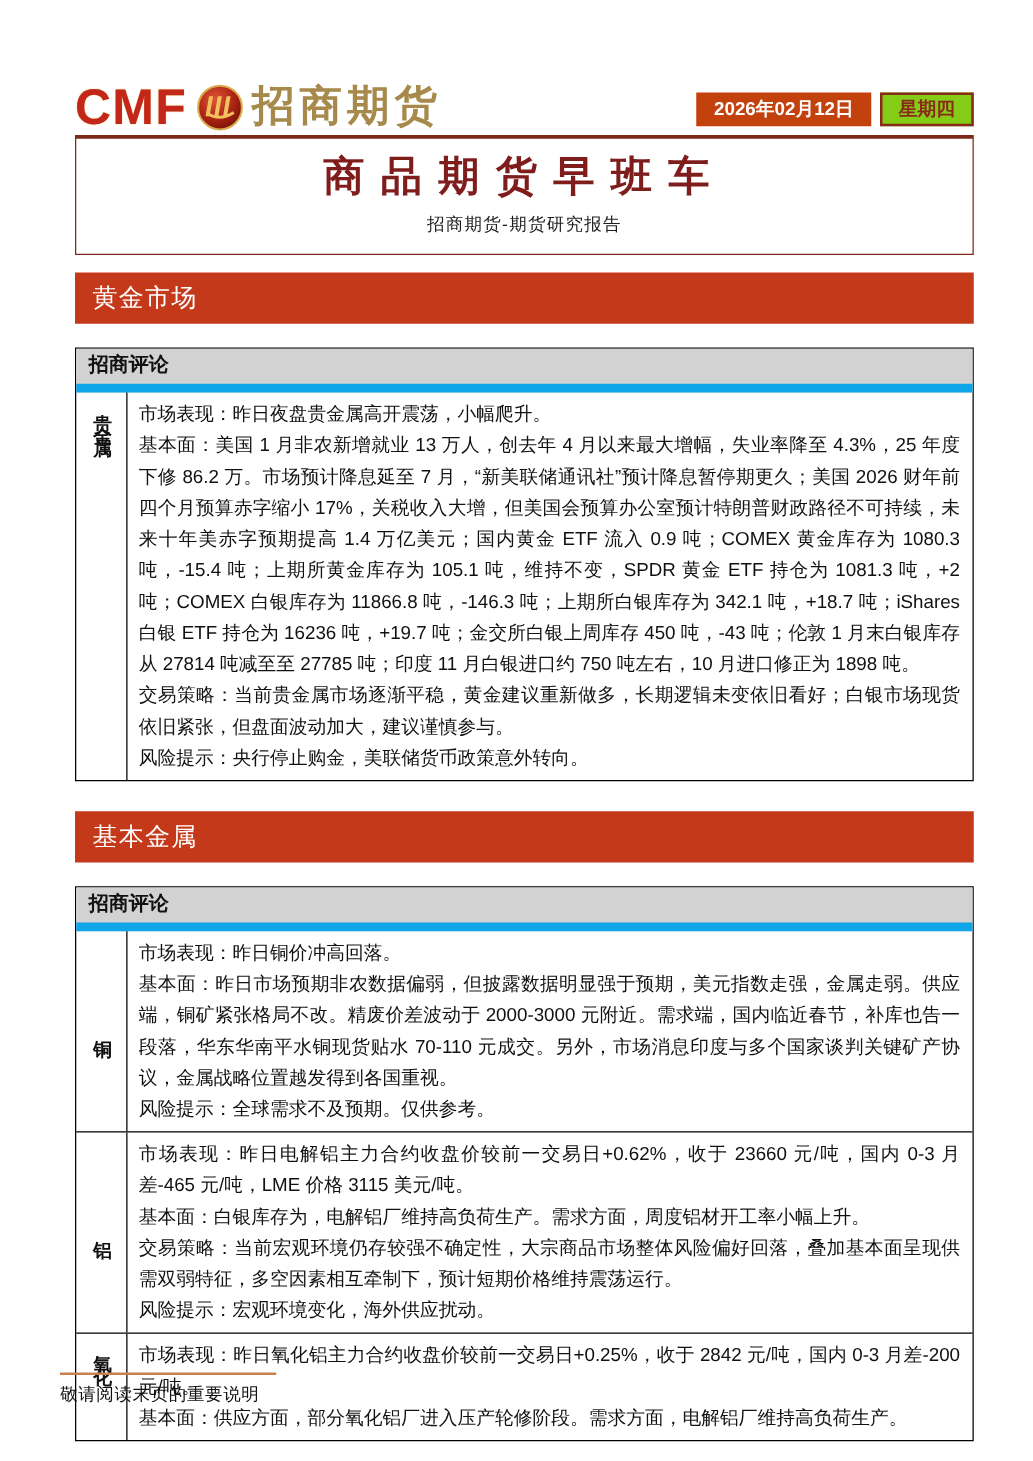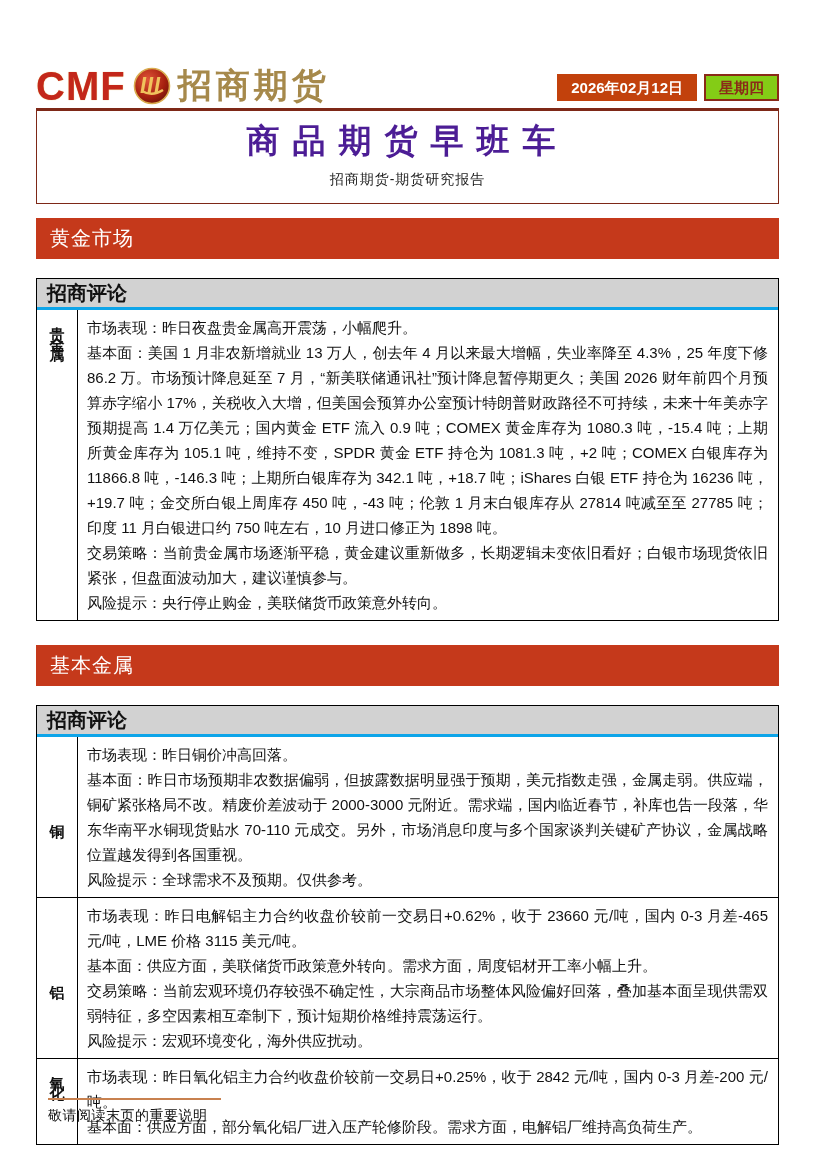--- a/index.html
+++ b/index.html
@@ -1,47 +1,47 @@
 <!DOCTYPE html>
 <html><head>
 <meta charset="utf-8">
 <style>
   html,body{margin:0;padding:0;background:#fff;}
   body{width:826px;height:1169px;overflow:hidden;font-family:"Liberation Sans",sans-serif;color:#111;}
-  .page{position:relative;width:826px;height:1169px;box-sizing:border-box;padding:60px 47px 0 36px;}
+  .page{position:relative;width:826px;height:1169px;box-sizing:border-box;padding:60px 47px 0 60px;}
 
   
   .header-row{display:flex;justify-content:space-between;align-items:flex-end;height:46px;}
   .logo-group{display:flex;align-items:center;gap:7px;}
   .logo-cmf{font-size:40px;font-weight:bold;color:#c3271a;letter-spacing:1px;line-height:40px;
             text-shadow:0 0 1px #e0b050;}
   .logo-emblem{width:38px;height:38px;display:block;}
   .logo-cn{font-family:"Liberation Serif",serif;font-weight:bold;font-size:34px;color:#a6894b;
            letter-spacing:4px;line-height:36px;}
   .badges{display:flex;align-items:center;margin-bottom:5px;}
   .date-badge{background:#c2410c;color:#fff;font-weight:bold;font-size:15px;padding:4px 14px;line-height:19px;}
   .weekday-badge{background:#84cc16;color:#8a2a18;font-weight:bold;font-size:15px;border:2px solid #8a2a18;
                  padding:2px 13px;margin-left:7px;line-height:19px;}
 
   
   .title-box{margin-top:2px;border:1px solid #7e2817;border-top:3px solid #7e2817;height:96px;
              text-align:center;box-sizing:border-box;}
-  .report-title{font-family:Liberation Sans, sans-serif;font-weight:bold;font-size:33px;color:#4c1d95;
+  .report-title{font-family:Liberation Sans, sans-serif;font-weight:bold;font-size:33px;color:#7f1d1d;
                 letter-spacing:13px;margin-top:11px;line-height:38px;}
   .report-subtitle{font-size:14px;color:#1c1c1c;margin-top:11px;letter-spacing:1px;}
 
   
   .section-bar{background:#c5391b;color:#fff;font-weight:normal;font-size:20px;height:41px;
                display:flex;align-items:center;padding-left:14px;letter-spacing:1px;}
   .bar-gold{margin-top:14px;}
   .bar-metal{margin-top:24px;}
 
   
   .report-table{margin-top:19px;border:1px solid #000;}
-  .table-header{background:#d2d2d2;border-bottom:3px solid #0ea5e9;font-weight:bold;font-size:20px;
+  .table-header{background:#d2d2d2;border-bottom:7px solid #0ea5e9;font-weight:bold;font-size:16px;
                 padding:4px 10px;line-height:20px;}
   .t-row{display:flex;border-bottom:1px solid #000;}
   .t-row:last-child{border-bottom:none;}
   .label-cell{width:40px;min-width:40px;border-right:1px solid #000;display:flex;justify-content:center;
               font-weight:bold;font-size:15px;}
   .label-top{align-items:flex-start;padding-top:5px;}
   .label-center{align-items:center;}
   .v-label{writing-mode:vertical-rl;text-orientation:upright;letter-spacing:10px;line-height:40px;}
   .content-cell{flex:1;padding:5px 10px 5px 9px;}
   .content-cell p{margin:0;font-size:15px;line-height:25px;text-align:justify;}
@@ -122,21 +122,21 @@
         <p>风险提示：全球需求不及预期。仅供参考。</p>
       </div>
     </div>
 
     <div class="t-row">
       <div class="label-cell label-center">
         <span class="v-label">铝</span>
       </div>
       <div class="content-cell">
         <p>市场表现：昨日电解铝主力合约收盘价较前一交易日+0.62%，收于 23660 元/吨，国内 0-3 月差-465 元/吨，LME 价格 3115 美元/吨。</p>
-        <p>基本面：供应方面，美联储货币政策意外转向。需求方面，周度铝材开工率小幅上升。</p>
+        <p>基本面：白银库存为，电解铝厂维持高负荷生产。需求方面，周度铝材开工率小幅上升。</p>
         <p>交易策略：当前宏观环境仍存较强不确定性，大宗商品市场整体风险偏好回落，叠加基本面呈现供需双弱特征，多空因素相互牵制下，预计短期价格维持震荡运行。</p>
         <p>风险提示：宏观环境变化，海外供应扰动。</p>
       </div>
     </div>
 
     <div class="t-row">
       <div class="label-cell label-top">
         <span class="v-label">氧化</span>
       </div>
       <div class="content-cell">

